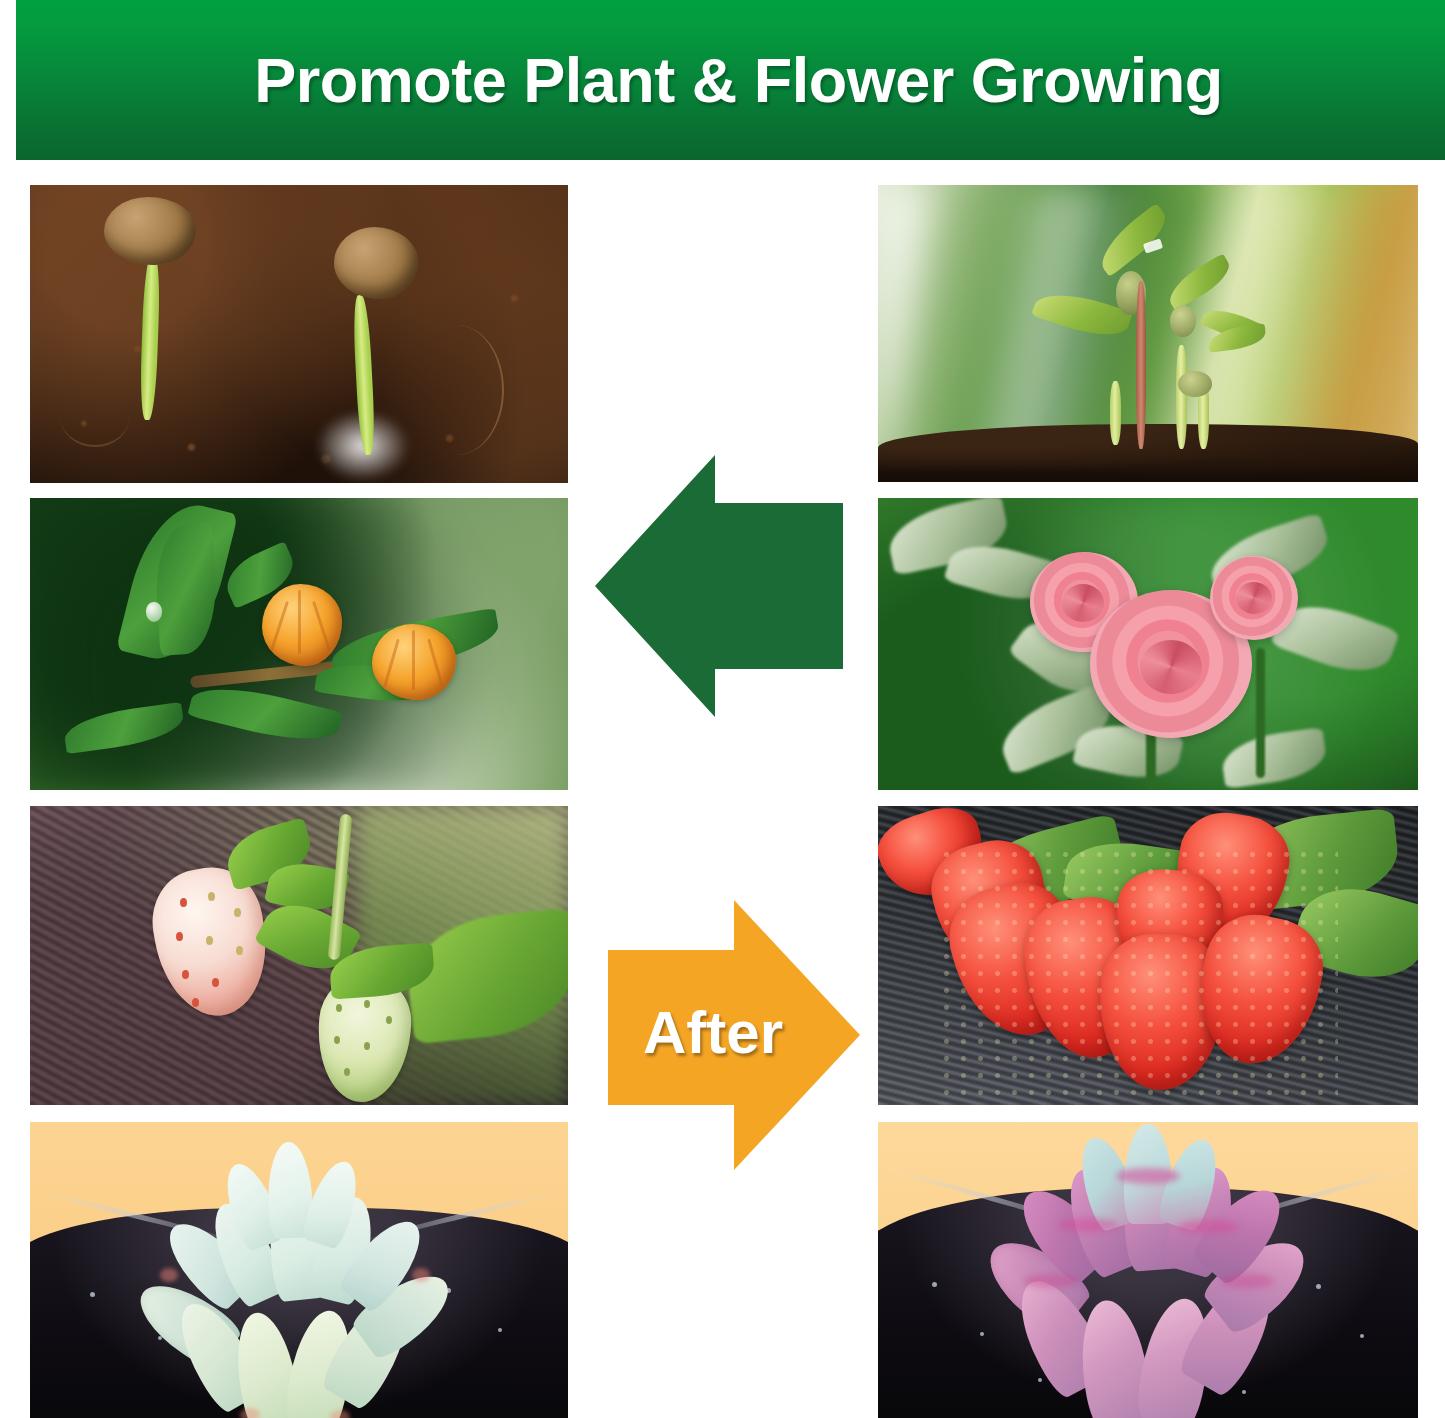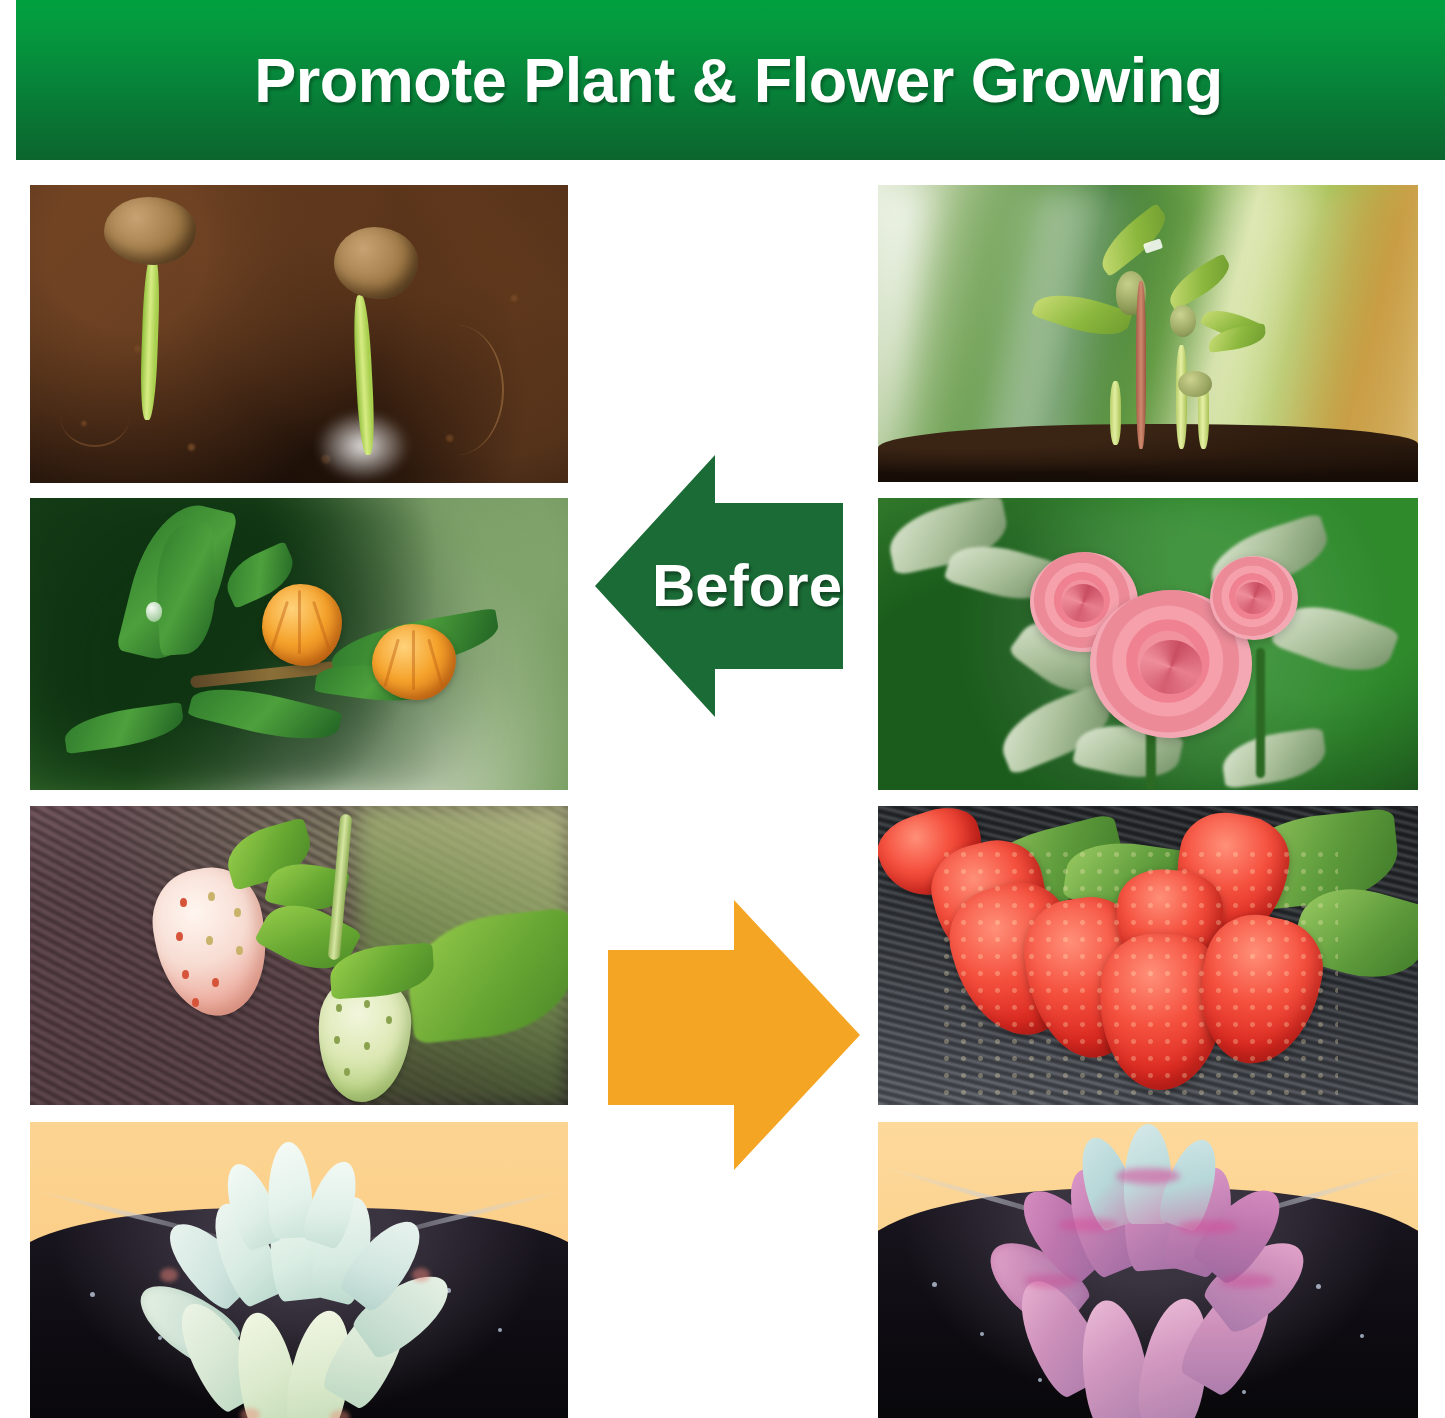--- a/index.html
+++ b/index.html
@@ -417,22 +417,22 @@
       <div class="layer" style="left:300px;top:98px;width:60px;height:14px;border-radius:50%;background:rgba(214,70,150,.45);filter:blur(3px);"></div>
       <div class="layer" style="left:146px;top:152px;width:54px;height:14px;border-radius:50%;background:rgba(206,66,142,.4);filter:blur(3px);"></div>
       <div class="layer" style="left:342px;top:152px;width:54px;height:14px;border-radius:50%;background:rgba(206,66,142,.4);filter:blur(3px);"></div>
     </div>
   </div>
 
   <div class="arrow-wrap" style="left:595px;top:455px;width:248px;height:262px;">
     <svg class="arrow-svg" viewBox="0 0 248 262" preserveAspectRatio="none">
       <polygon points="0,131 120,0 120,48 248,48 248,214 120,214 120,262" fill="#1a6b35"></polygon>
     </svg>
-    <div class="arrow-label" id="before-label" style="left:56px;top:96px;width:192px;text-align:center;">Before</div>
   </div>
 
   <div class="arrow-wrap" style="left:608px;top:900px;width:252px;height:270px;">
     <svg class="arrow-svg" viewBox="0 0 252 270" preserveAspectRatio="none">
       <polygon points="252,135 126,0 126,50 0,50 0,205 126,205 126,270" fill="#f5a524"></polygon>
     </svg>
+    <div class="arrow-label" id="after-label" style="left:10px;top:98px;width:190px;text-align:center;">After</div>
   </div>
 
 </div>
 
 </body></html>

